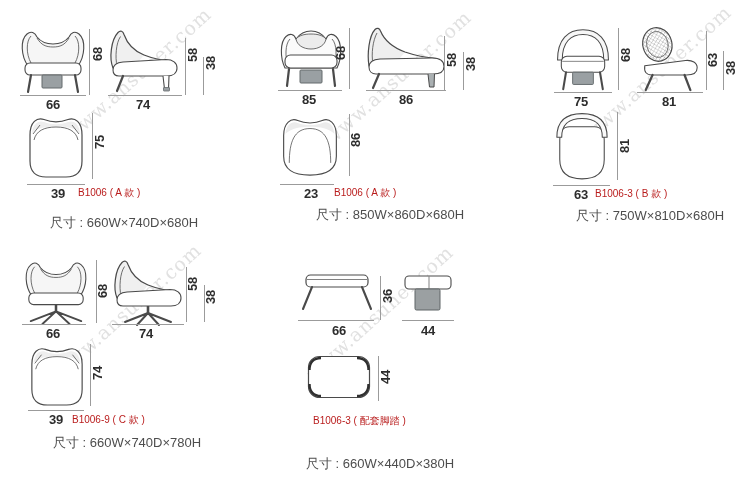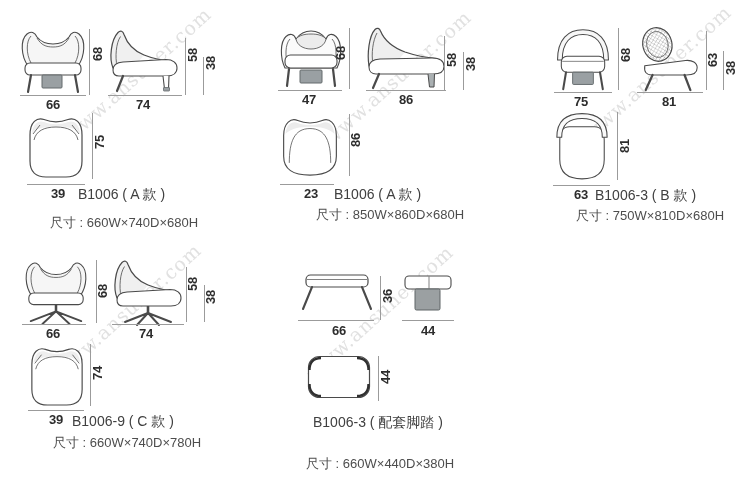--- a/index.html
+++ b/index.html
@@ -9,21 +9,21 @@
   .wm{position:absolute;width:170px;text-align:center;transform:rotate(-42deg);
       font-family:"DejaVu Serif",serif;font-size:19px;letter-spacing:1px;
       color:#c9c9c9;opacity:.55;pointer-events:none;white-space:nowrap;}
   .blk{position:absolute;left:0;top:0;width:0;height:0;}
   .art{position:absolute;overflow:visible;}
   .dimh{position:absolute;height:1px;background:#9b9b9b;}
   .dimv{position:absolute;width:1px;background:#9b9b9b;}
   .num{position:absolute;width:30px;height:14px;text-align:center;font-size:13px;
        font-weight:700;color:#2d2d2d;letter-spacing:-.3px;line-height:14px;}
   .num.v{transform:rotate(-90deg);}
-  .model{position:absolute;font-size:14px;color:#404040;white-space:nowrap;}
+  .model{position:absolute;font-size:10px;color:#b91c1c;white-space:nowrap;}
   .size{position:absolute;font-size:13px;color:#4d4d4d;white-space:nowrap;}
   svg path,svg rect,svg ellipse{vector-effect:none;}
 </style>
 </head>
 <body>
 
 <div class="canvas">
 
 
   <div class="wm" style="left:45px;top:70px">www.ansuner.com</div>
@@ -79,21 +79,21 @@
       <path d="M9,42 C4,32 4,16 10,10.5 C14,7 18,8 20,13 C24,7.5 29,5 35,5 C41,5 46,7.5 50,13 C52,8 56,7 60,10.5 C66,16 66,32 61,42 Z" fill="#fbfbfb" stroke="#4a4a4a" stroke-width="1.1" stroke-linejoin="round"></path>
       <path d="M20,13 C23,9.5 28,8 35,8 C42,8 47,9.5 50,13 C49,19 43,23 35,23 C27,23 21,19 20,13 Z" fill="#ececec" stroke="#4a4a4a" stroke-width="0.8"></path>
       <path d="M12,40 C9,31 9,18 14,13 M58,40 C61,31 61,18 56,13" fill="none" stroke="#4a4a4a" stroke-width="0.8"></path>
       <rect x="9" y="29" width="52" height="13" rx="5.5" fill="#fff" stroke="#4a4a4a" stroke-width="1.1"></rect>
       <rect x="24" y="44" width="22" height="13" rx="1" fill="#9aa0a3" stroke="#646a6c" stroke-width="1"></rect>
       <path d="M13,43 L11,60 M57,43 L59,60" fill="none" stroke="#4a4a4a" stroke-width="2.2" stroke-linecap="round"></path>
     </svg>
     <div class="dimv" style="left:349px;top:28px;height:61px"></div>
     <div class="num v" style="left:326px;top:46px">68</div>
     <div class="dimh" style="left:278px;top:90px;width:64px"></div>
-    <div class="num" style="left:294px;top:93px">47</div>
+    <div class="num" style="left:294px;top:93px">85</div>
 
     <svg class="art" style="left:364px;top:26px;width:86px;height:64px" viewBox="0 0 86 64">
       <path d="M5,40 C3,28 5,10 11,3.5 C13,1.5 15.5,2 16.5,5 C20,13.5 29,21.5 41,26 L36,32 C24,32 11,35 5,40 Z" fill="#efefef"></path>
       <path d="M5,40 C3,28 5,10 11,3.5 C13,1.5 15.5,2 16.5,5 C20,13.5 29,21.5 41,26 C52,29.8 64,31.8 73,32.5" fill="none" stroke="#4a4a4a" stroke-width="1.2" stroke-linecap="round"></path>
       <path d="M9,38 C7,28 9,14 13,7" fill="none" stroke="#4a4a4a" stroke-width="0.8"></path>
       <path d="M5,41 C5,36 9,33.5 16,33 L68,32 C76,32 80,35.5 80,40.5 C80,45.5 76,48 69,48 L12,48 C8,48 5,45.5 5,41 Z" fill="#fff" stroke="#4a4a4a" stroke-width="1.1"></path>
       <path d="M15,48 L9,62" fill="none" stroke="#4a4a4a" stroke-width="2.2" stroke-linecap="round"></path>
       <path d="M64,48 L65.5,61 L70,61 L70.5,48" fill="#aab0b2" stroke="#4a4a4a" stroke-width="1"></path>
     </svg>
     <div class="dimh" style="left:366px;top:90px;width:80px"></div>

